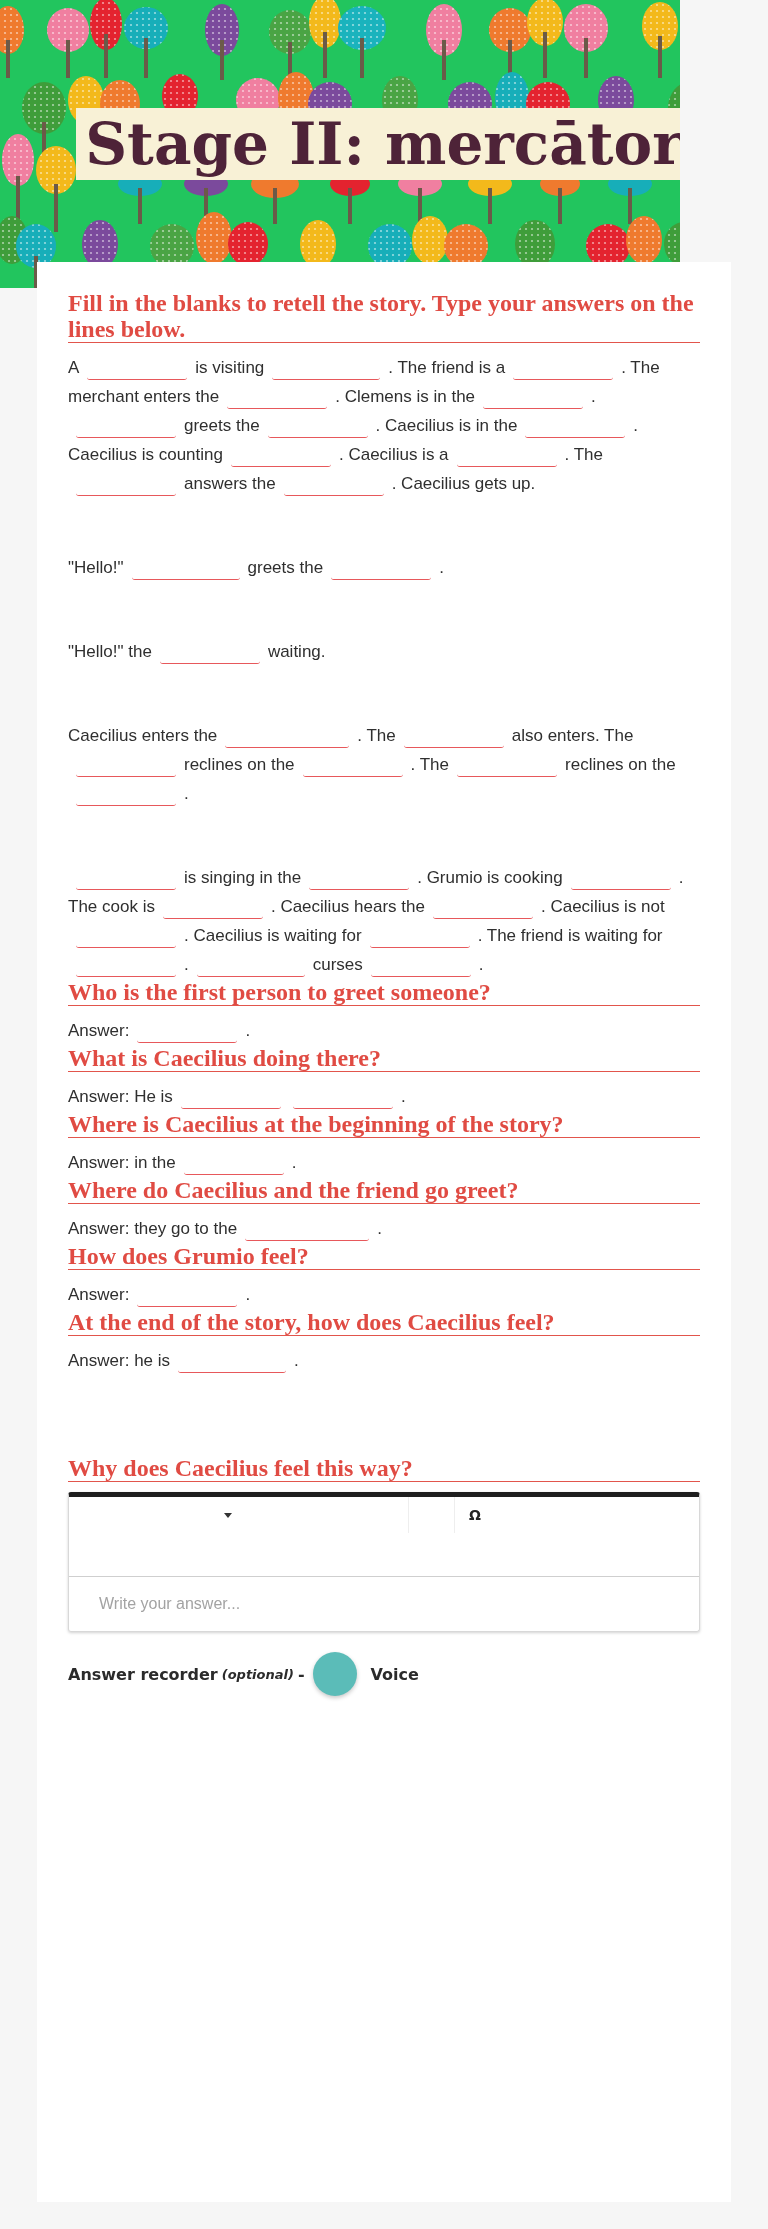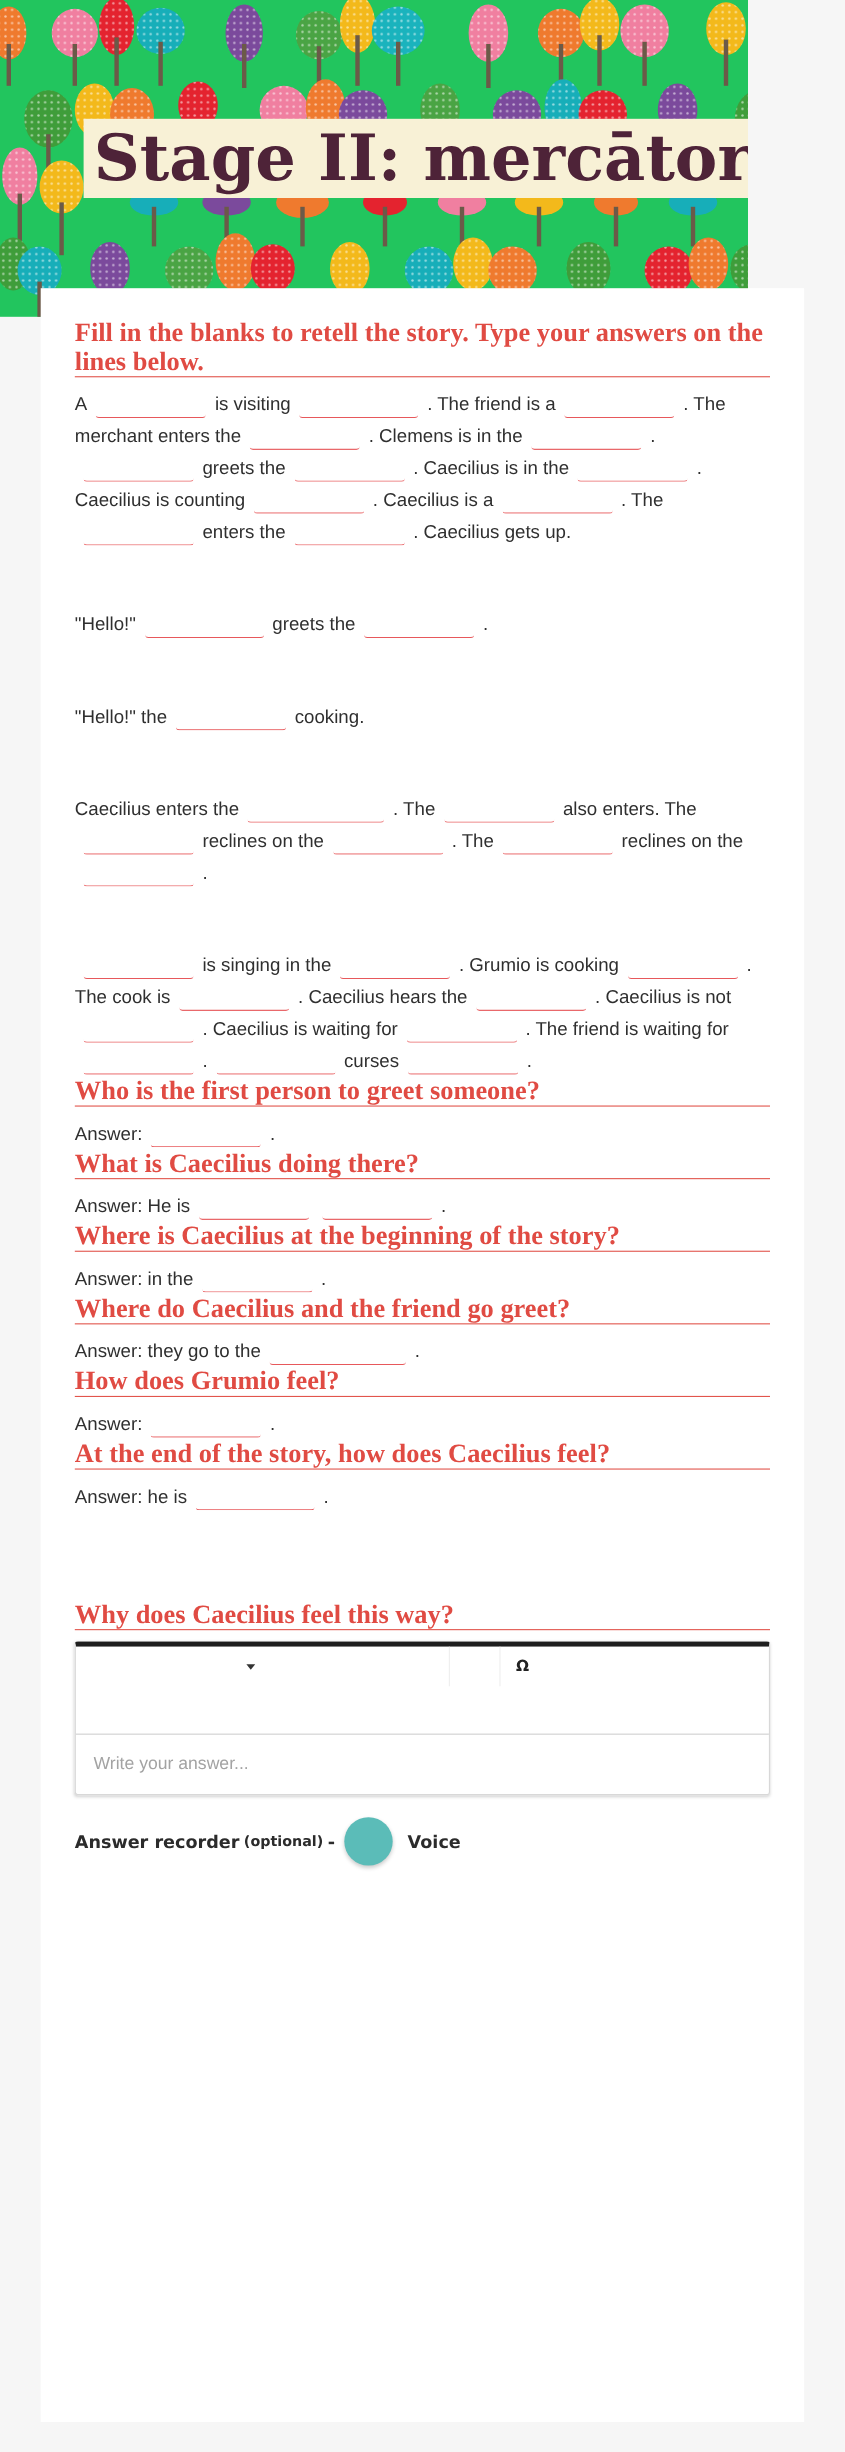--- a/index.html
+++ b/index.html
@@ -108,21 +108,21 @@
     height: 36px;
     display: flex; align-items: center;
     padding-left: 14px;
     font-family: "DejaVu Sans", sans-serif;
     font-size: 14px; font-weight: bold;
     color: #222;
     cursor: pointer;
   }
   .answer-area {
     height: 54px;
-    padding: 0 16px;
+    padding: 0 30px;
     display: flex; align-items: center;
   }
   .answer-input {
     width: 100%;
     border: none; outline: none;
     font-family: "Liberation Sans", sans-serif;
     font-size: 16px;
     color: #333;
     background: transparent;
   }
@@ -130,21 +130,21 @@
   
   .recorder {
     margin-top: 20px;
     display: flex; align-items: center;
     font-family: "DejaVu Sans", sans-serif;
     font-weight: bold;
     font-size: 16px;
     color: #2b2b2b;
     text-align: right;
   }
-  .recorder .opt { font-size: 13px; margin-left: 4px; }
+  .recorder .opt { font-size: 13px; margin-left: 4px; font-style: italic; }
   .recorder .dash { margin-left: 4px; }
   .rec-btn {
     width: 44px; height: 44px; border-radius: 50%;
     background: #5bbcb8;
     margin: 0 14px 0 8px;
     box-shadow: 0 2px 4px rgba(0,0,0,0.22);
     cursor: pointer;
   }
 </style>
 </head>
@@ -421,29 +421,29 @@
 </div>
 
 <div class="sheet">
 
   <div>
     <h2 class="heading">Fill in the blanks to retell the story.  Type your answers on the lines below.</h2>
 
     <p class="para">
       <span>A</span><span class="blank"></span><span>is visiting</span><span class="blank w110"></span><span>. The friend is a</span><span class="blank"></span><span>. The merchant enters the</span><span class="blank"></span><span>. Clemens is in the</span><span class="blank"></span><span>.</span><span class="blank"></span><span>greets the</span><span class="blank"></span><span>. Caecilius is in the</span><span class="blank"></span><span>.</span>
       <span>Caecilius is counting</span><span class="blank"></span><span>. Caecilius is a</span><span class="blank"></span><span>. The</span>
-      <span class="blank"></span><span>enters the</span><span class="blank"></span><span>. Caecilius gets up.</span>
+      <span class="blank"></span><span>answers the</span><span class="blank"></span><span>. Caecilius gets up.</span>
     </p>
 
     <p class="para gap-xl">
       <span>"Hello!"</span><span class="blank w110"></span><span>greets the</span><span class="blank"></span><span>.</span>
     </p>
 
     <p class="para gap-xl">
-      <span>"Hello!" the</span><span class="blank"></span><span>cooking.</span>
+      <span>"Hello!" the</span><span class="blank"></span><span>waiting.</span>
     </p>
 
     <p class="para gap-xl">
       <span>Caecilius enters the</span><span class="blank w125"></span><span>. The</span><span class="blank"></span><span>also enters. The</span>
       <span class="blank"></span><span>reclines on the</span><span class="blank"></span><span>. The</span><span class="blank"></span><span>reclines on the</span><span class="blank"></span><span>.</span>
     </p>
 
     <p class="para gap-xl">
       <span class="blank"></span><span>is singing in the</span><span class="blank"></span><span>. Grumio is cooking</span><span class="blank"></span><span>. The cook is</span><span class="blank"></span><span>. Caecilius hears the</span><span class="blank"></span><span>. Caecilius is not</span><span class="blank"></span><span>. Caecilius is waiting for</span><span class="blank"></span><span>. The friend is waiting for</span><span class="blank"></span><span>.</span><span class="blank w110"></span><span>curses</span><span class="blank"></span><span>.</span>
     </p>

